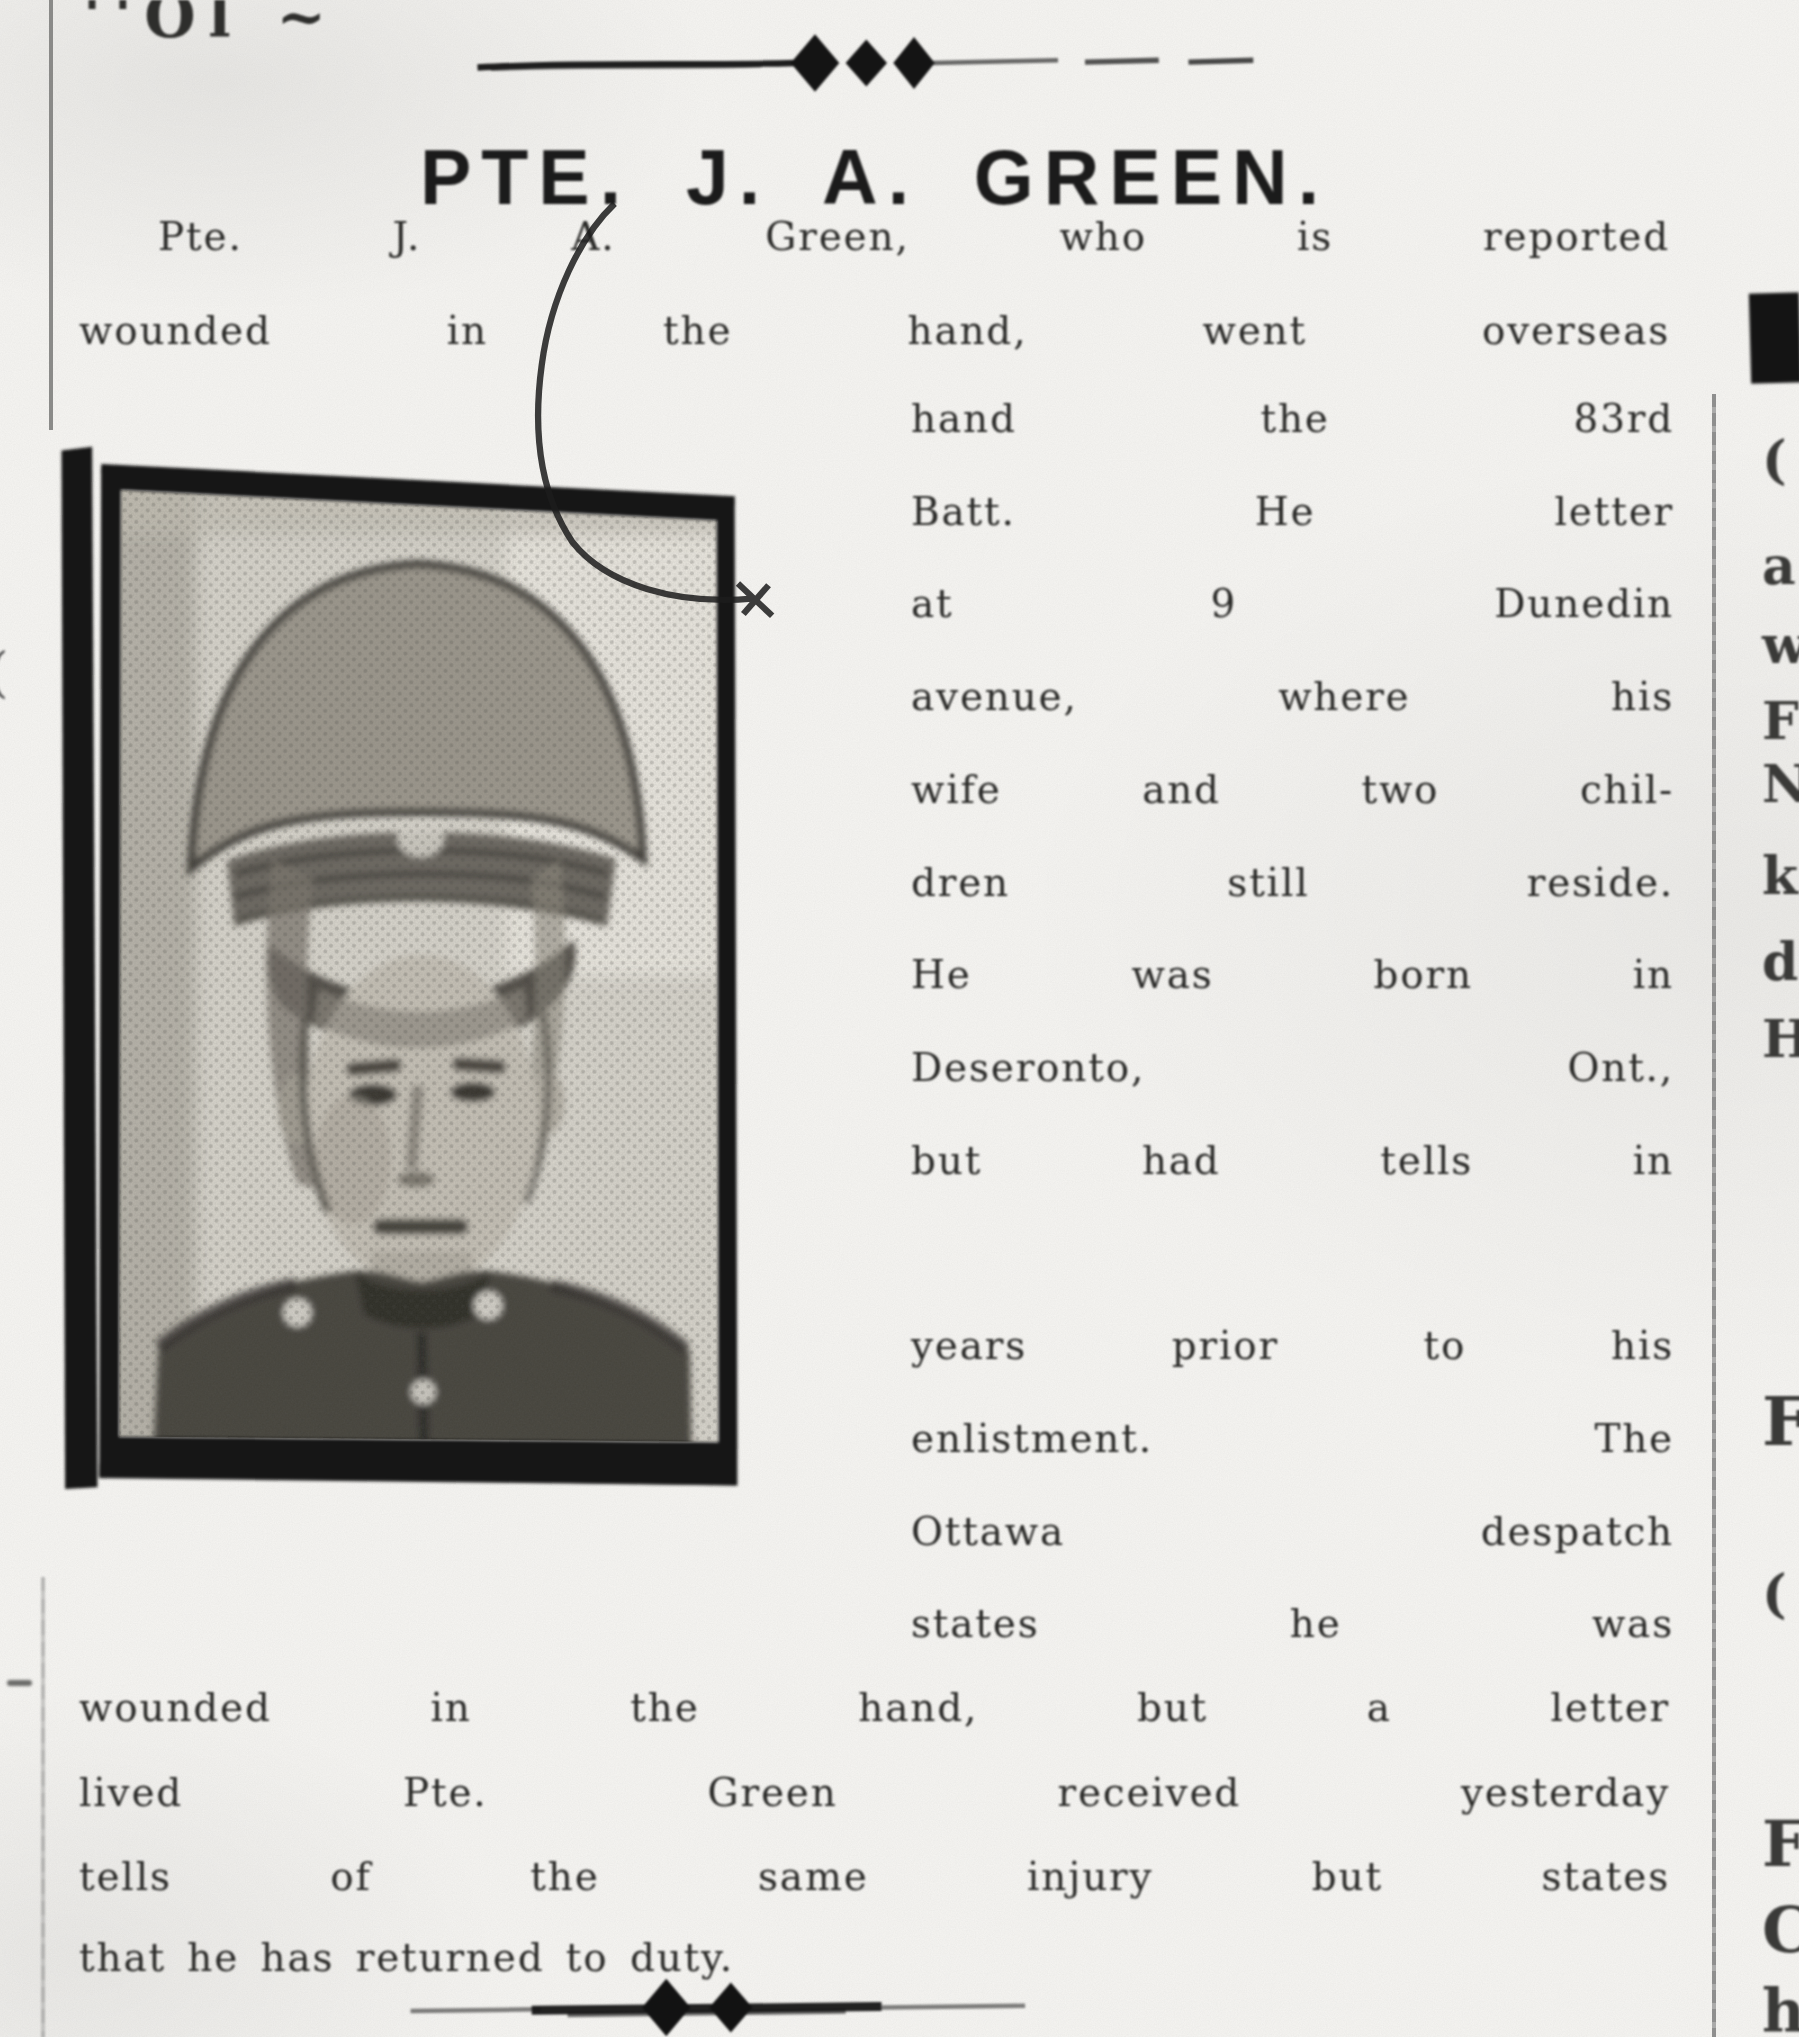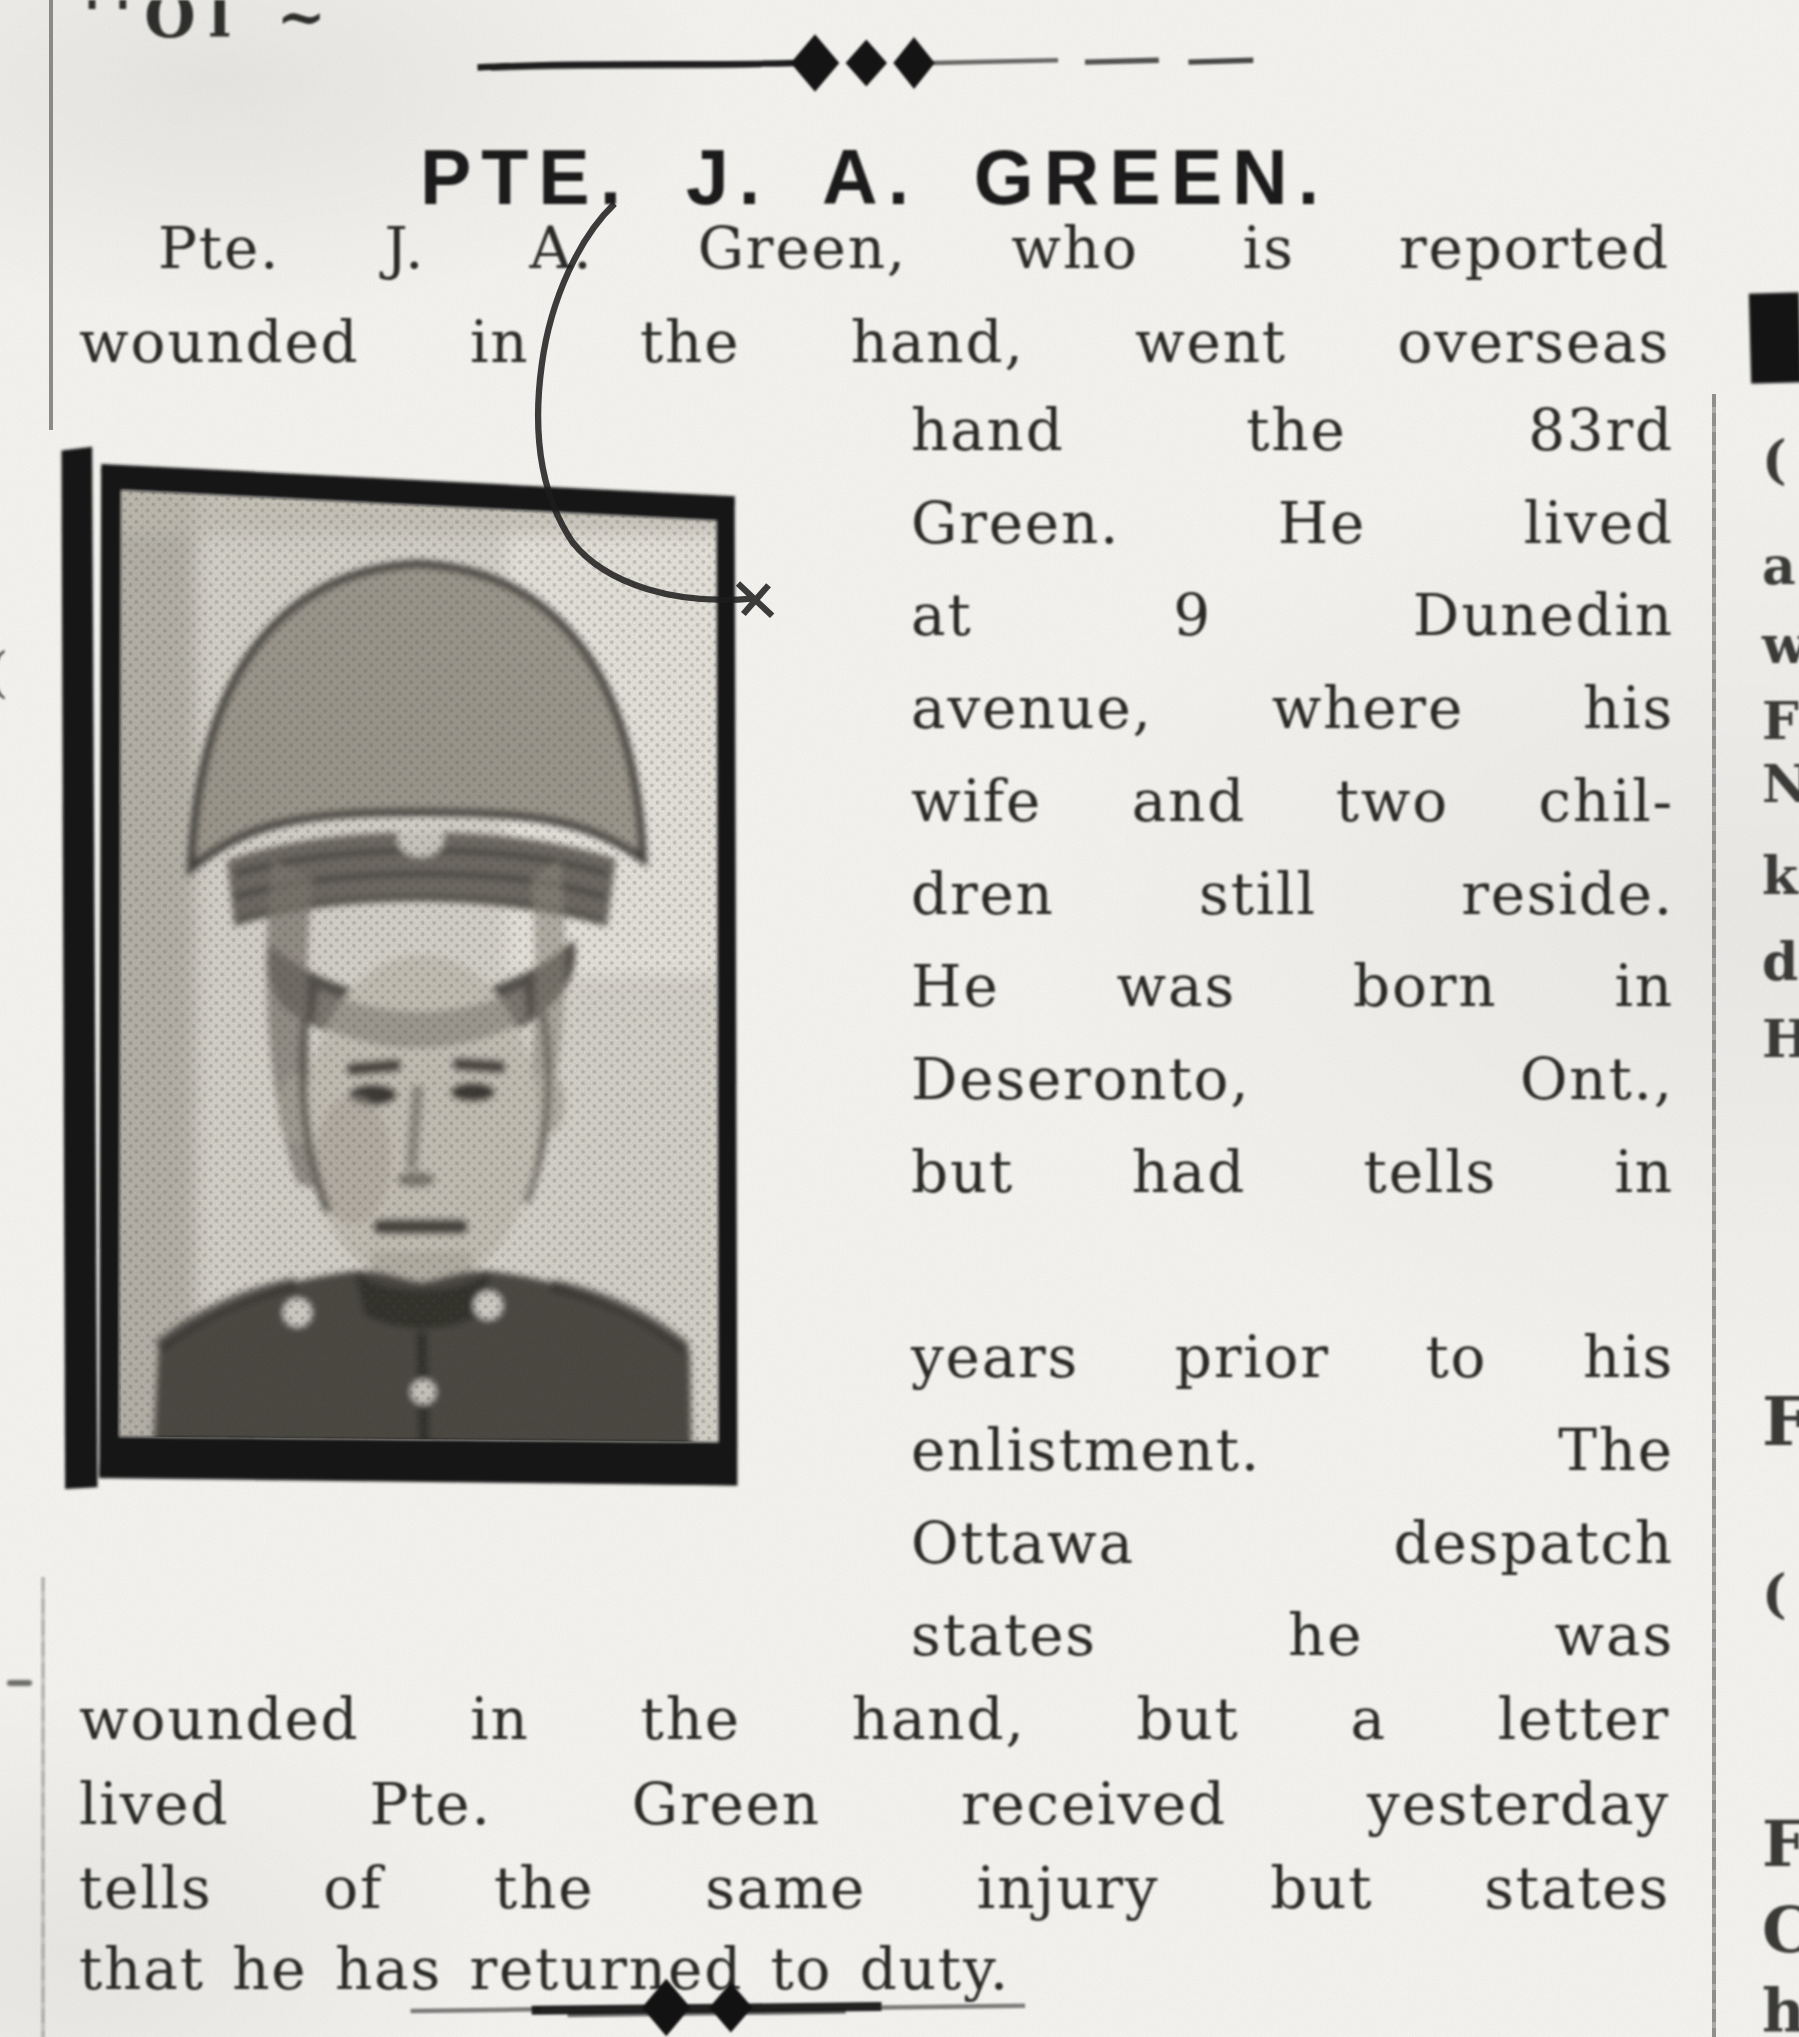--- a/index.html
+++ b/index.html
@@ -32,21 +32,21 @@
     background:#6b6b69; border-radius:3.6px; filter:blur(1.4px);}
   
   .divider{position:absolute; filter:blur(1.1px);}
   
   .headline{
     position:absolute; left:79px; top:133px; width:1591px; text-align:center;
     font-family:"Liberation Sans", sans-serif; font-weight:700; font-size:77px;
     letter-spacing:10px; word-spacing:23.4px; color:#1b1b1b; filter:blur(1.1px);
   }
   .bodyline{
-    position:absolute; font-size:58px; letter-spacing:1.8px; word-spacing:7.2px;
+    position:absolute; font-size:39px; letter-spacing:1.8px; word-spacing:7.2px;
     color:#2a2a28; filter:blur(0.9px); white-space:nowrap;
     text-align:justify; text-align-last:justify;
   }
   .wide{left:79px; width:1591px; white-space:normal;}
   .indent{padding-left:79px; width:1512px;}
   .col{left:911px; width:763px; white-space:normal;}
   .lastline{text-align-last:left;}
   
   .photo{position:absolute; left:56px; top:436px; width:695px; height:1062px;}
   
@@ -185,21 +185,21 @@
     <g filter="url(#fblur)">
       <polygon points="6,16 40,12 46,1168 10,1170" fill="#171717"></polygon>
 
       <path fill-rule="evenodd" fill="#141414" d="M50,36 L754,72 L757,1166 L48,1156 Z  M72,60 L734,94 L736,1118 L70,1112 Z"></path>
       <path d="M50,36 L754,72" stroke="#141414" stroke-width="10" fill="none"></path>
       <path d="M48,1150 L756,1158" stroke="#141414" stroke-width="16" fill="none" opacity=".9"></path>
     </g>
   </svg>
 
   <div class="bodyline col" style="top:396px">hand the 83rd</div>
-  <div class="bodyline col" style="top:489px">Green.  He lived</div>
+  <div class="bodyline col" style="top:489px">Batt.  He letter</div>
   <div class="bodyline col" style="top:581px">at 9 Dunedin</div>
   <div class="bodyline col" style="top:674px">avenue, where his</div>
   <div class="bodyline col" style="top:767px">wife and two chil-</div>
   <div class="bodyline col" style="top:860px">dren still reside.</div>
   <div class="bodyline col" style="top:952px">He was born in</div>
   <div class="bodyline col" style="top:1045px">Deseronto, Ont.,</div>
   <div class="bodyline col" style="top:1138px">but had tells in</div>
   <div class="bodyline col" style="top:1323px">years prior to his</div>
   <div class="bodyline col" style="top:1416px">enlistment.  The</div>
   <div class="bodyline col" style="top:1509px">Ottawa despatch</div>

